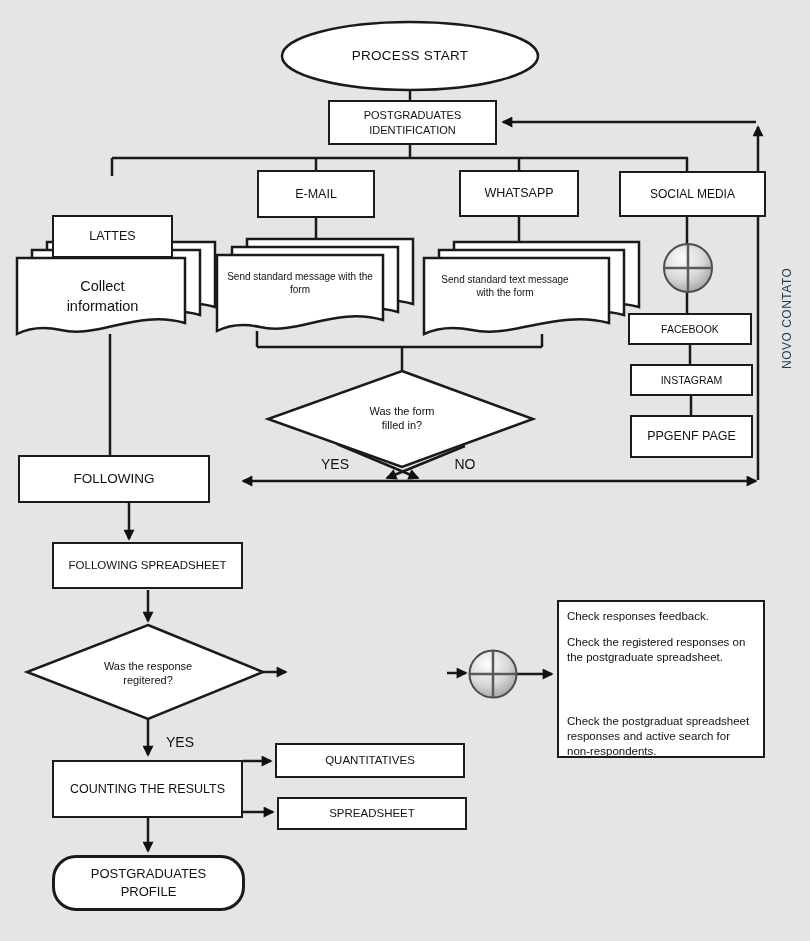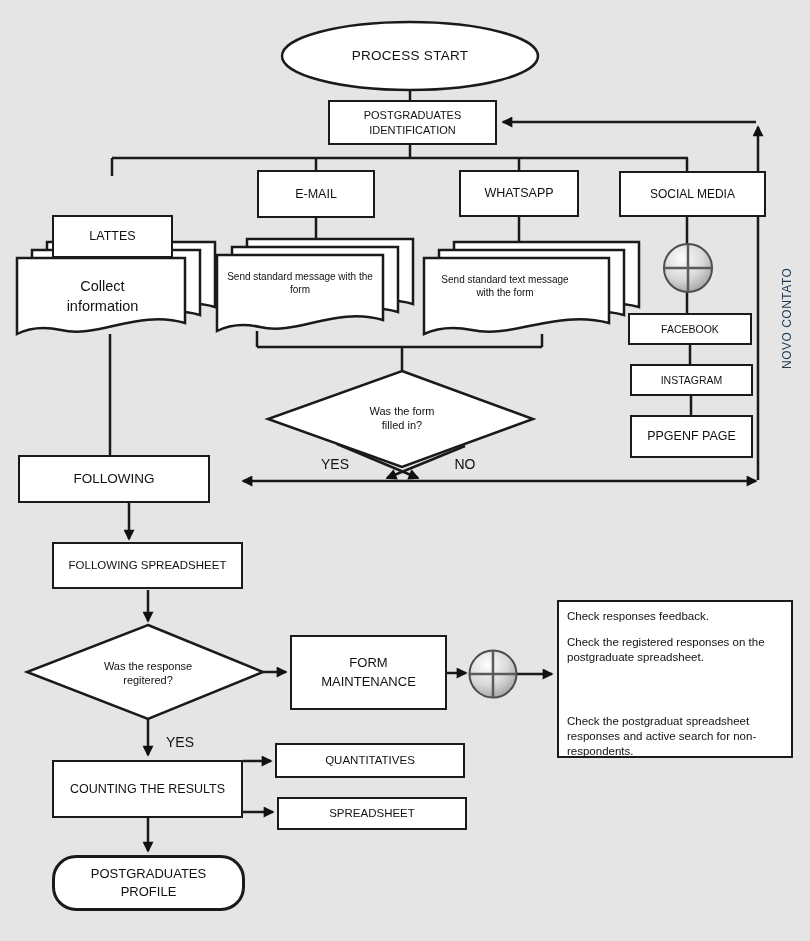--- a/index.html
+++ b/index.html
@@ -124,23 +124,22 @@
   <div class="lbl" style="left:445px;top:455px;width:40px;height:18px;font-size:14px;">NO</div>
 
   <div class="lbl vtext" style="left: 776px; top: 248px; width: 24px; height: 140px; font-size: 12px; color: rgb(31, 59, 83);">NOVO CONTATO</div>
 
   <div class="box" style="left:18px;top:455px;width:192px;height:48px;font-size:13.5px;">FOLLOWING</div>
   <div class="box thin" style="left:52px;top:542px;width:191px;height:47px;font-size:11.5px;">FOLLOWING SPREADSHEET</div>
 
   <div class="lbl" style="left:93px;top:655px;width:110px;height:36px;font-size:11px;">Was the response regitered?</div>
   <div class="lbl" style="left:160px;top:733px;width:40px;height:18px;font-size:14px;">YES</div>
 
-  <div class="box" style="left:290px;top:635px;width:157px;height:75px;font-size:13px;padding:0 20px;line-height:1.45;">FORM MAINTENANCE</div>
 
-  <div class="box note" style="left:557px;top:600px;width:236px;height:158px;font-size:11.5px;
+  <div class="box note" style="left:557px;top:600px;width:208px;height:158px;font-size:11.5px;
        display:block;text-align:left;padding:7px 8px;">
     <p>Check responses feedback.</p>
     <p>Check the registered responses on the postgraduate spreadsheet.</p>
     <p>Check the postgraduat spreadsheet responses and active search for non-respondents.</p>
   </div>
 
   <div class="box" style="left:52px;top:760px;width:191px;height:58px;font-size:12.5px;">COUNTING THE RESULTS</div>
   <div class="box" style="left:275px;top:743px;width:190px;height:35px;font-size:11.5px;">QUANTITATIVES</div>
   <div class="box" style="left:277px;top:797px;width:190px;height:33px;font-size:11.5px;">SPREADSHEET</div>
 

